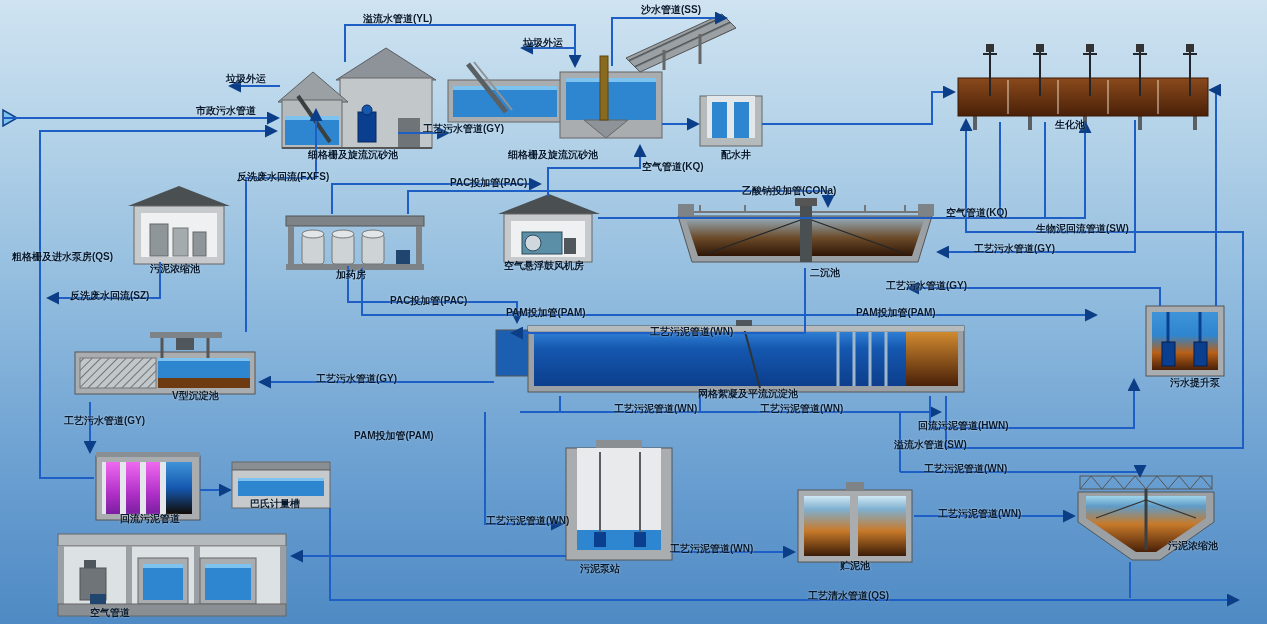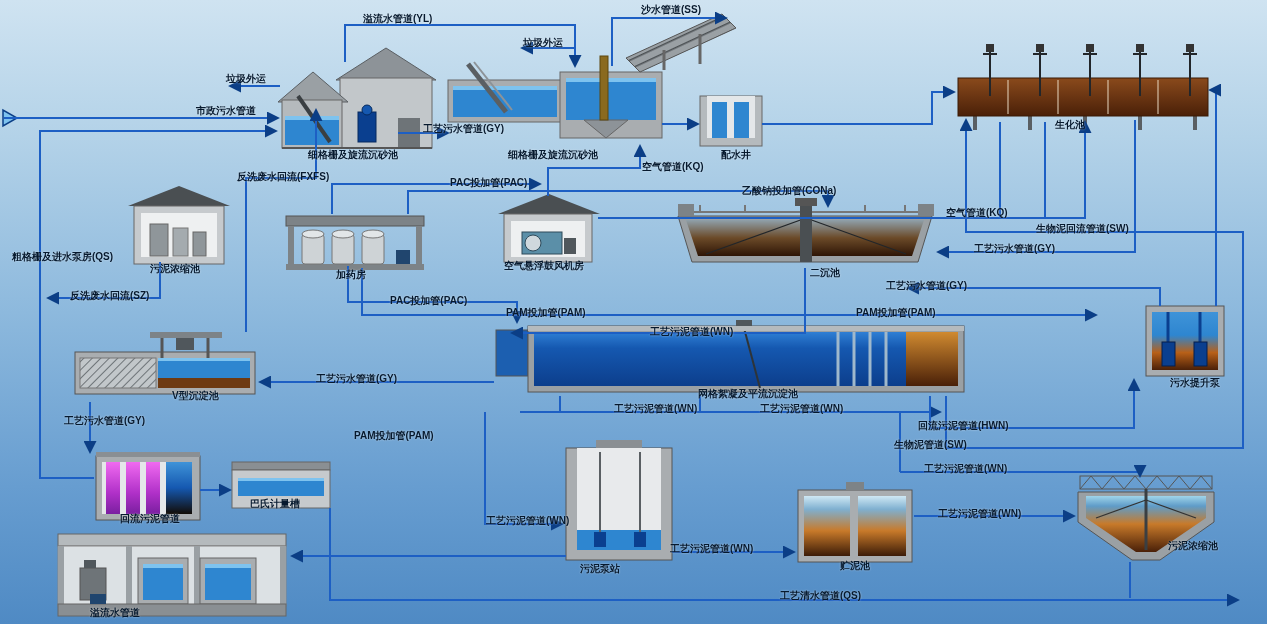--- a/index.html
+++ b/index.html
@@ -371,26 +371,26 @@
 <div class="lbl" style="left:650px;top:326px">工艺污泥管道(WN)</div>
 <div class="lbl" style="left:1170px;top:377px">污水提升泵</div>
 <div class="lbl" style="left:172px;top:390px">V型沉淀池</div>
 <div class="lbl" style="left:316px;top:373px">工艺污水管道(GY)</div>
 <div class="lbl" style="left:698px;top:388px">网格絮凝及平流沉淀池</div>
 <div class="lbl" style="left:614px;top:403px">工艺污泥管道(WN)</div>
 <div class="lbl" style="left:760px;top:403px">工艺污泥管道(WN)</div>
 <div class="lbl" style="left:64px;top:415px">工艺污水管道(GY)</div>
 <div class="lbl" style="left:918px;top:420px">回流污泥管道(HWN)</div>
 <div class="lbl" style="left:354px;top:430px">PAM投加管(PAM)</div>
-<div class="lbl" style="left:894px;top:439px">生物泥管道(SW)</div>
+<div class="lbl" style="left:894px;top:439px">溢流水管道(SW)</div>
 <div class="lbl" style="left:924px;top:463px">工艺污泥管道(WN)</div>
 <div class="lbl" style="left:120px;top:513px">回流污泥管道</div>
 <div class="lbl" style="left:250px;top:498px">巴氏计量槽</div>
 <div class="lbl" style="left:938px;top:508px">工艺污泥管道(WN)</div>
 <div class="lbl" style="left:486px;top:515px">工艺污泥管道(WN)</div>
 <div class="lbl" style="left:670px;top:543px">工艺污泥管道(WN)</div>
 <div class="lbl" style="left:580px;top:563px">污泥泵站</div>
 <div class="lbl" style="left:840px;top:560px">贮泥池</div>
 <div class="lbl" style="left:1168px;top:540px">污泥浓缩池</div>
-<div class="lbl" style="left:90px;top:607px">溢流水管道</div>
-<div class="lbl" style="left:780px;top:590px">工艺清水管道(QS)</div>
+<div class="lbl" style="left:90px;top:607px">空气管道</div>
+<div class="lbl" style="left:808px;top:590px">工艺清水管道(QS)</div>
 
 </div>
 
 </body></html>

